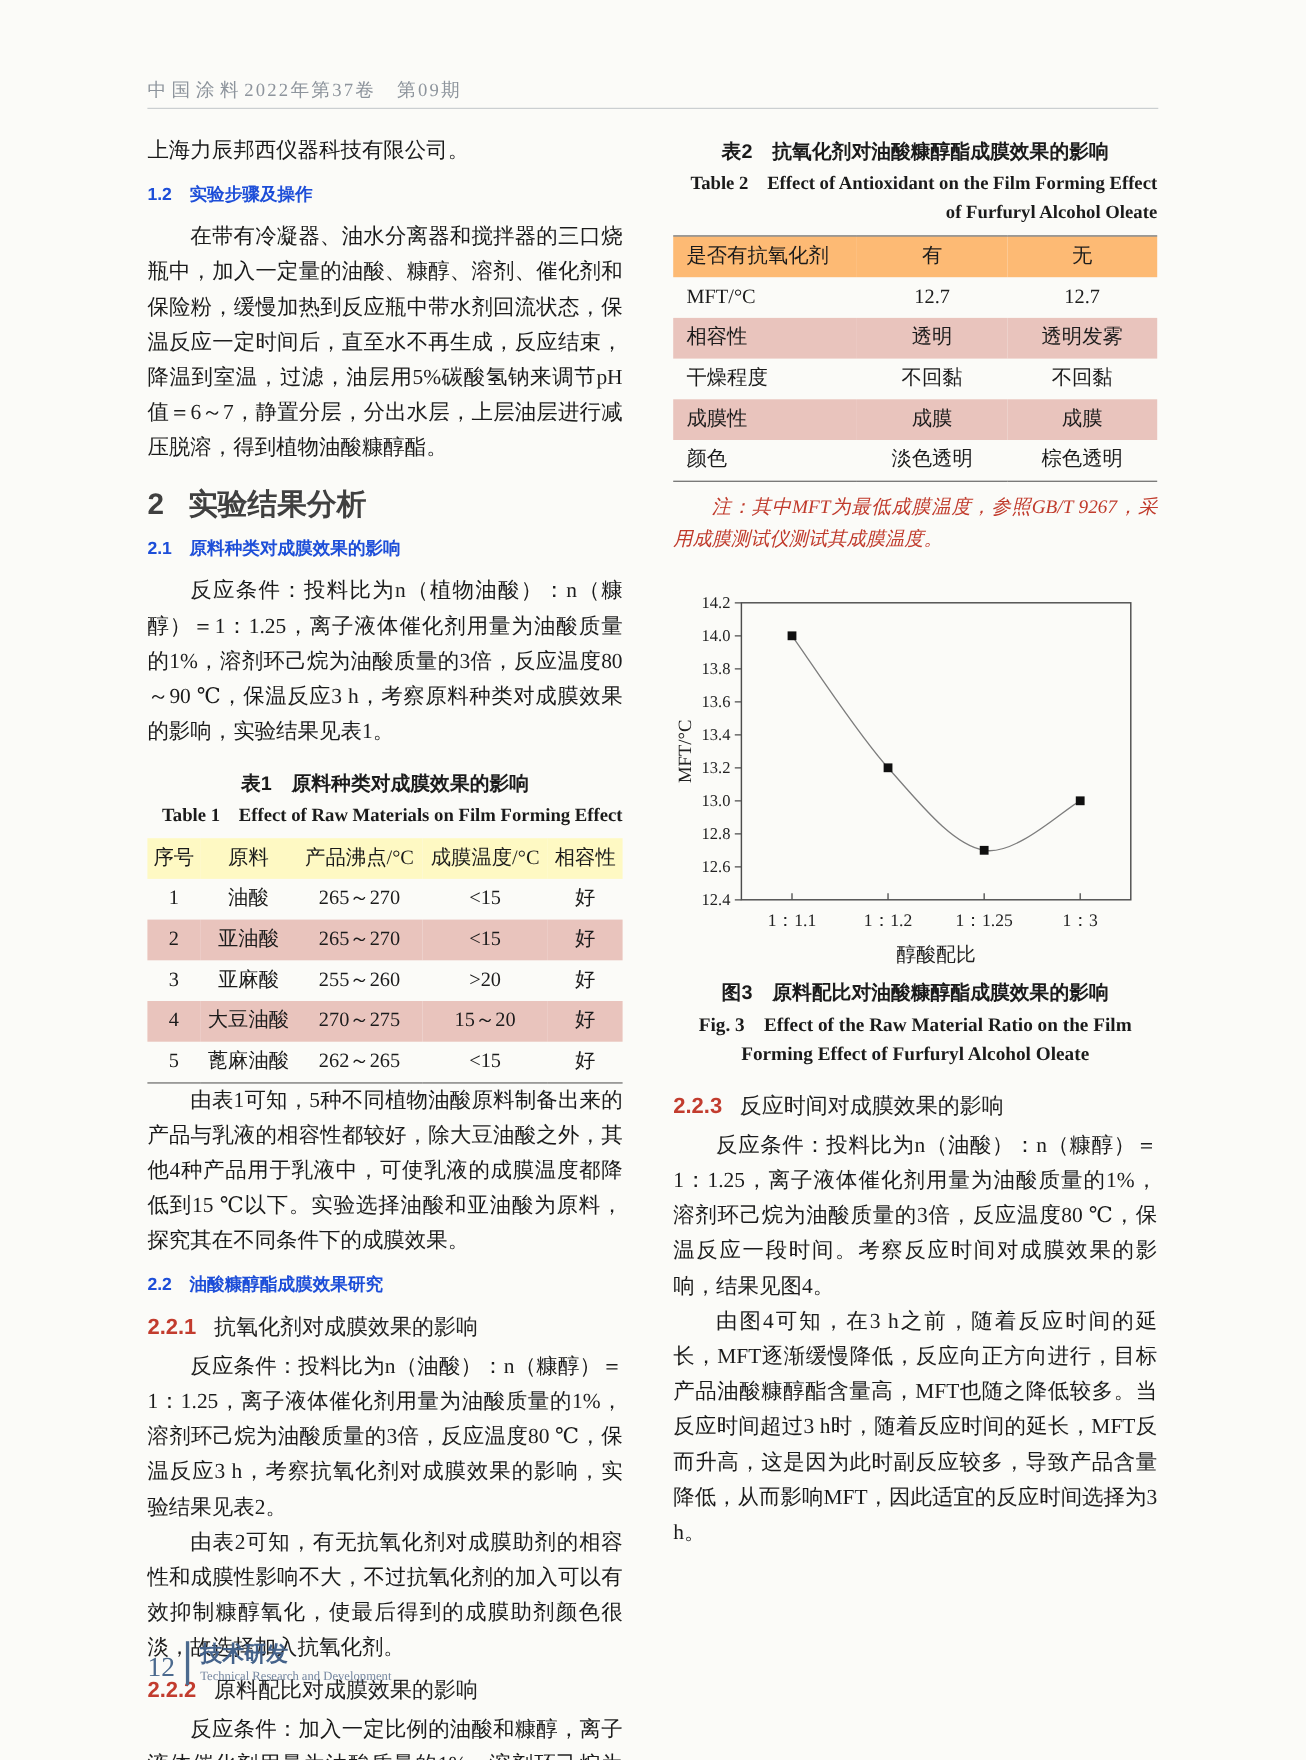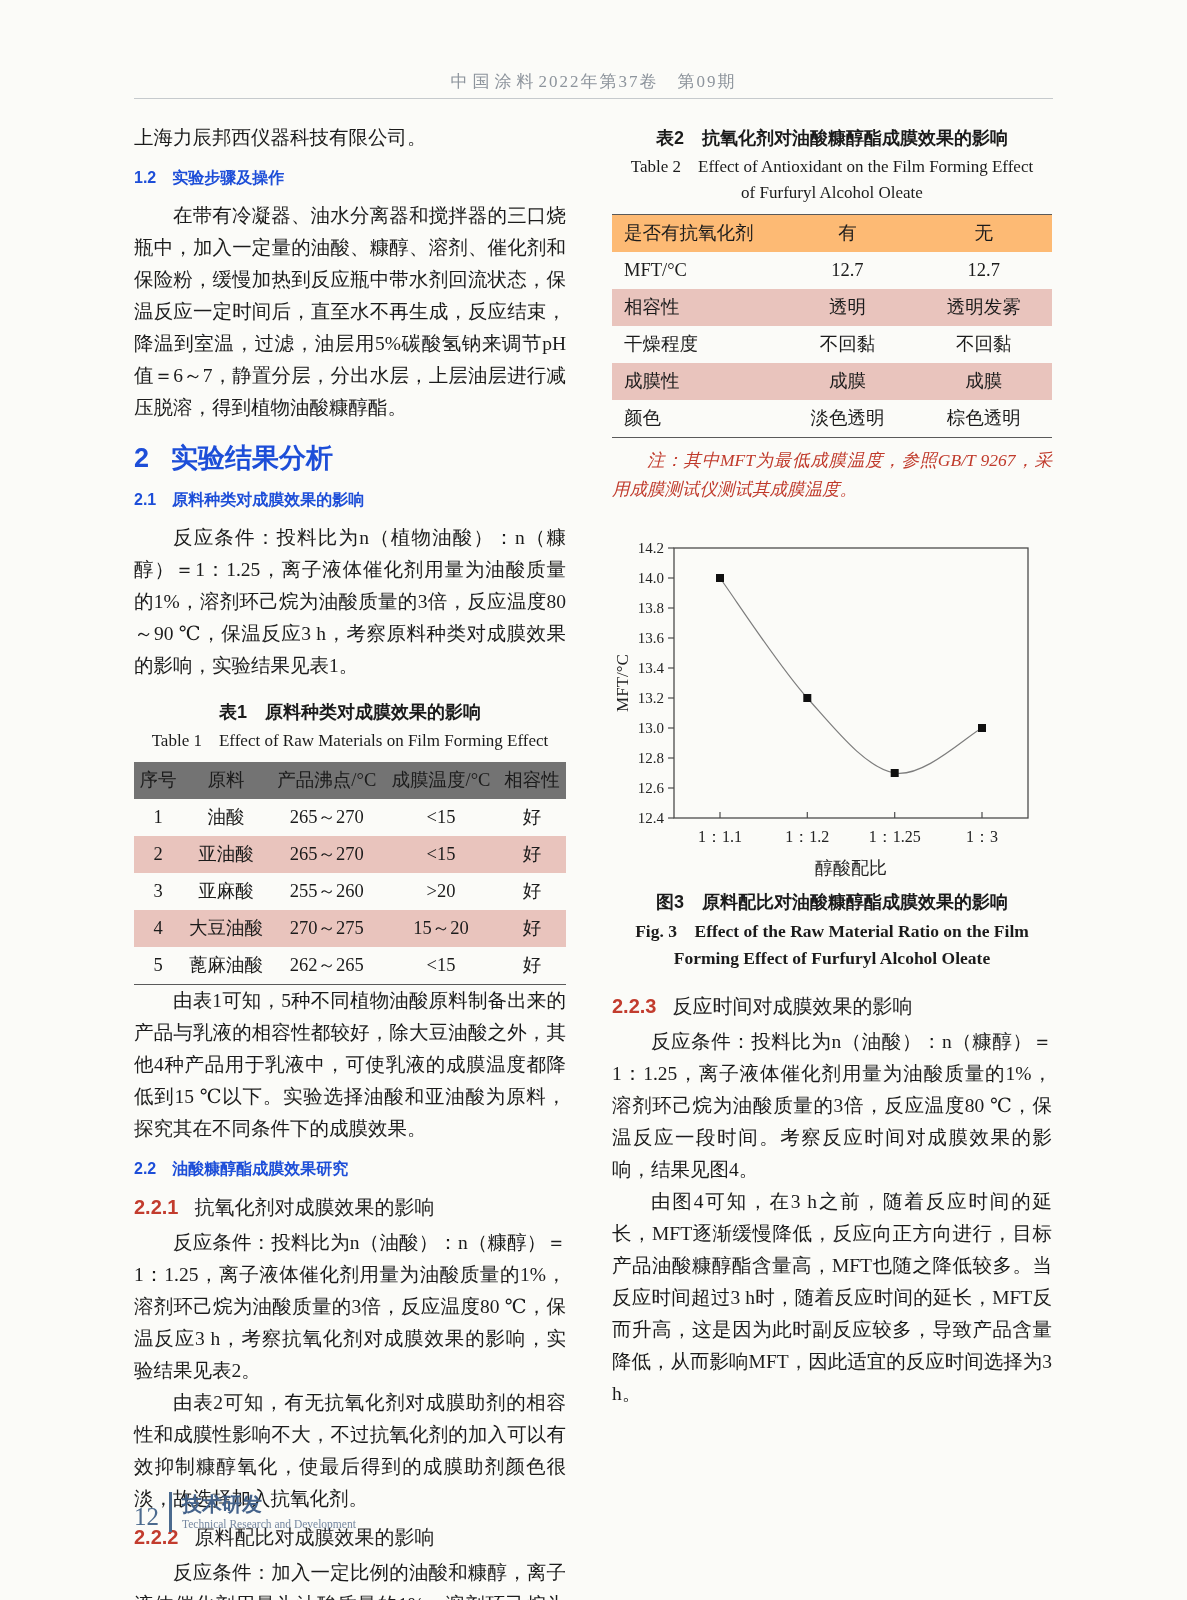--- a/index.html
+++ b/index.html
@@ -3,51 +3,51 @@
 <meta charset="utf-8">
 <style>
   html,body{margin:0;padding:0;}
   body{
     width:1187px;height:1600px;position:relative;
     background:#fbfbf8;color:#1b1b1b;
     font-family:"Liberation Serif","DejaVu Serif",serif;
     overflow:hidden;
   }
   .hdr{position:absolute;left:134px;width:919px;top:70px;
-    display:flex;justify-content:center;align-items:flex-end;
+    display:flex;justify-content:flex-start;align-items:flex-end;
     color:#8d949c;font-size:17px;}
   .hdr .jname{letter-spacing:5px;}
   .hdr .issue{letter-spacing:2px;}
   .hdr-line{position:absolute;left:134px;width:919px;top:98px;border-top:1.5px solid #c6cacd;}
 
   .col{position:absolute;top:122px;font-size:19.5px;line-height:32px;}
   .col-l{left:134px;width:432px;}
   .col-r{left:612px;width:440px;}
 
   .p{margin:0;text-indent:2em;text-align:justify;}
   .p0{margin:0;text-indent:0;text-align:justify;}
 
   .hred{font-family:"Liberation Sans","DejaVu Sans",sans-serif;font-weight:bold;
     color:#1d4ed8;font-size:16px;margin:8px 0 6px;}
   .hred .num{margin-right:16px;}
   .hbig{font-family:"Liberation Sans","DejaVu Sans",sans-serif;font-weight:bold;
-    color:#1d4ed8;font-size:27px;margin:18px 0 10px;}
+    color:#404040;font-size:27px;margin:18px 0 10px;}
   .hbig .num{margin-right:22px;}
   .h4{margin:6px 0 4px;font-size:20px;}
   .h4 .num{font-family:"Liberation Sans","DejaVu Sans",sans-serif;font-weight:bold;
     color:#c23c2e;margin-right:16px;}
   .h4 .t{color:#222;}
 
   .tc-zh{text-align:center;font-family:"Liberation Sans","DejaVu Sans",sans-serif;
     font-weight:bold;font-size:18px;margin:16px 0 2px;line-height:28px;}
-  .tc-en{text-align:center;font-weight:normal;font-size:17px;margin:0 0 8px;line-height:26px;}
+  .tc-en{text-align:right;font-weight:bold;font-size:17px;margin:0 0 8px;line-height:26px;}
 
   table{width:100%;border-collapse:collapse;font-size:18.5px;}
   td,th{padding:5px 4px;text-align:center;font-weight:normal;line-height:27px;}
-  .t1 thead tr{background:#737373;}
+  .t1 thead tr{background:#fef9c3;}
   .t1 tbody tr.alt{background:#e9c4bd;}
   .t1{border-bottom:1.5px solid #5a5a5a;}
   .t2{border-top:1.5px solid #5a5a5a;border-bottom:1.5px solid #5a5a5a;}
   .t2 tr.hd{background:#fdba74;}
   .t2 tr.alt{background:#e9c4bd;}
   .t2 td:first-child{text-align:left;padding-left:12px;width:38%;}
   .t2 td:nth-child(2),.t2 td:nth-child(3){width:31%;}
 
   .note{color:#c03a2b;font-size:17.5px;line-height:29px;font-style:italic;
     text-indent:2em;text-align:justify;margin:8px 0 0 0;}

